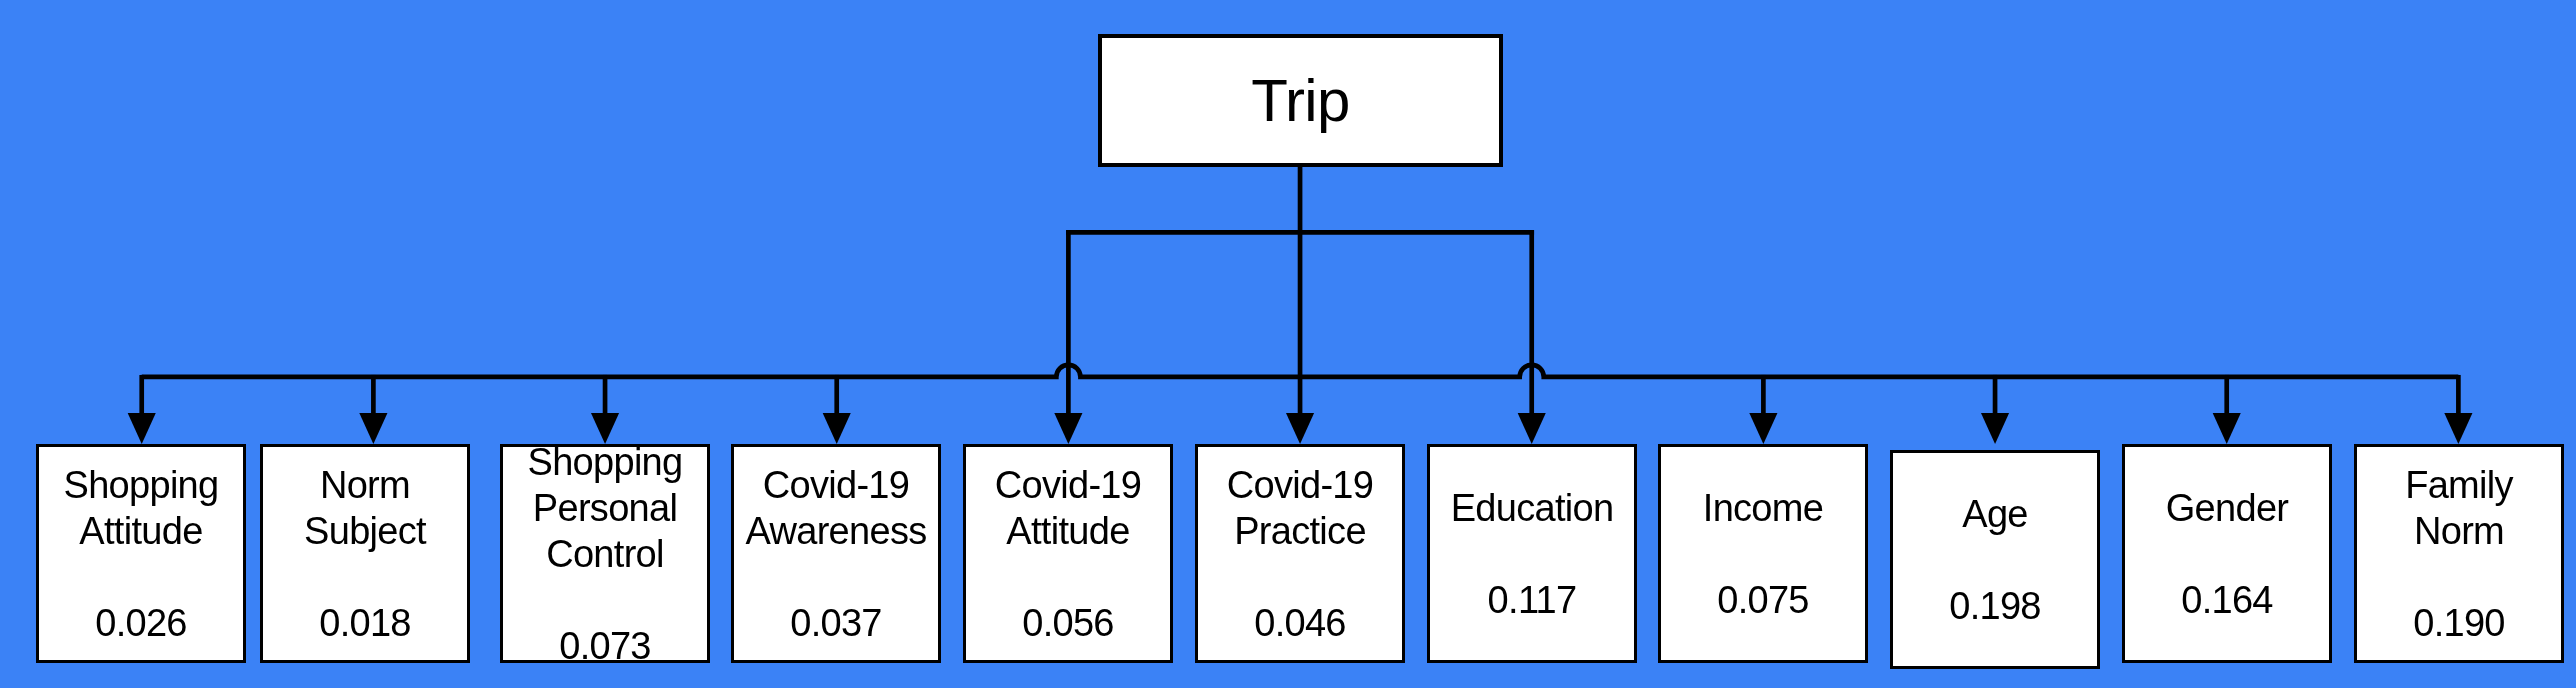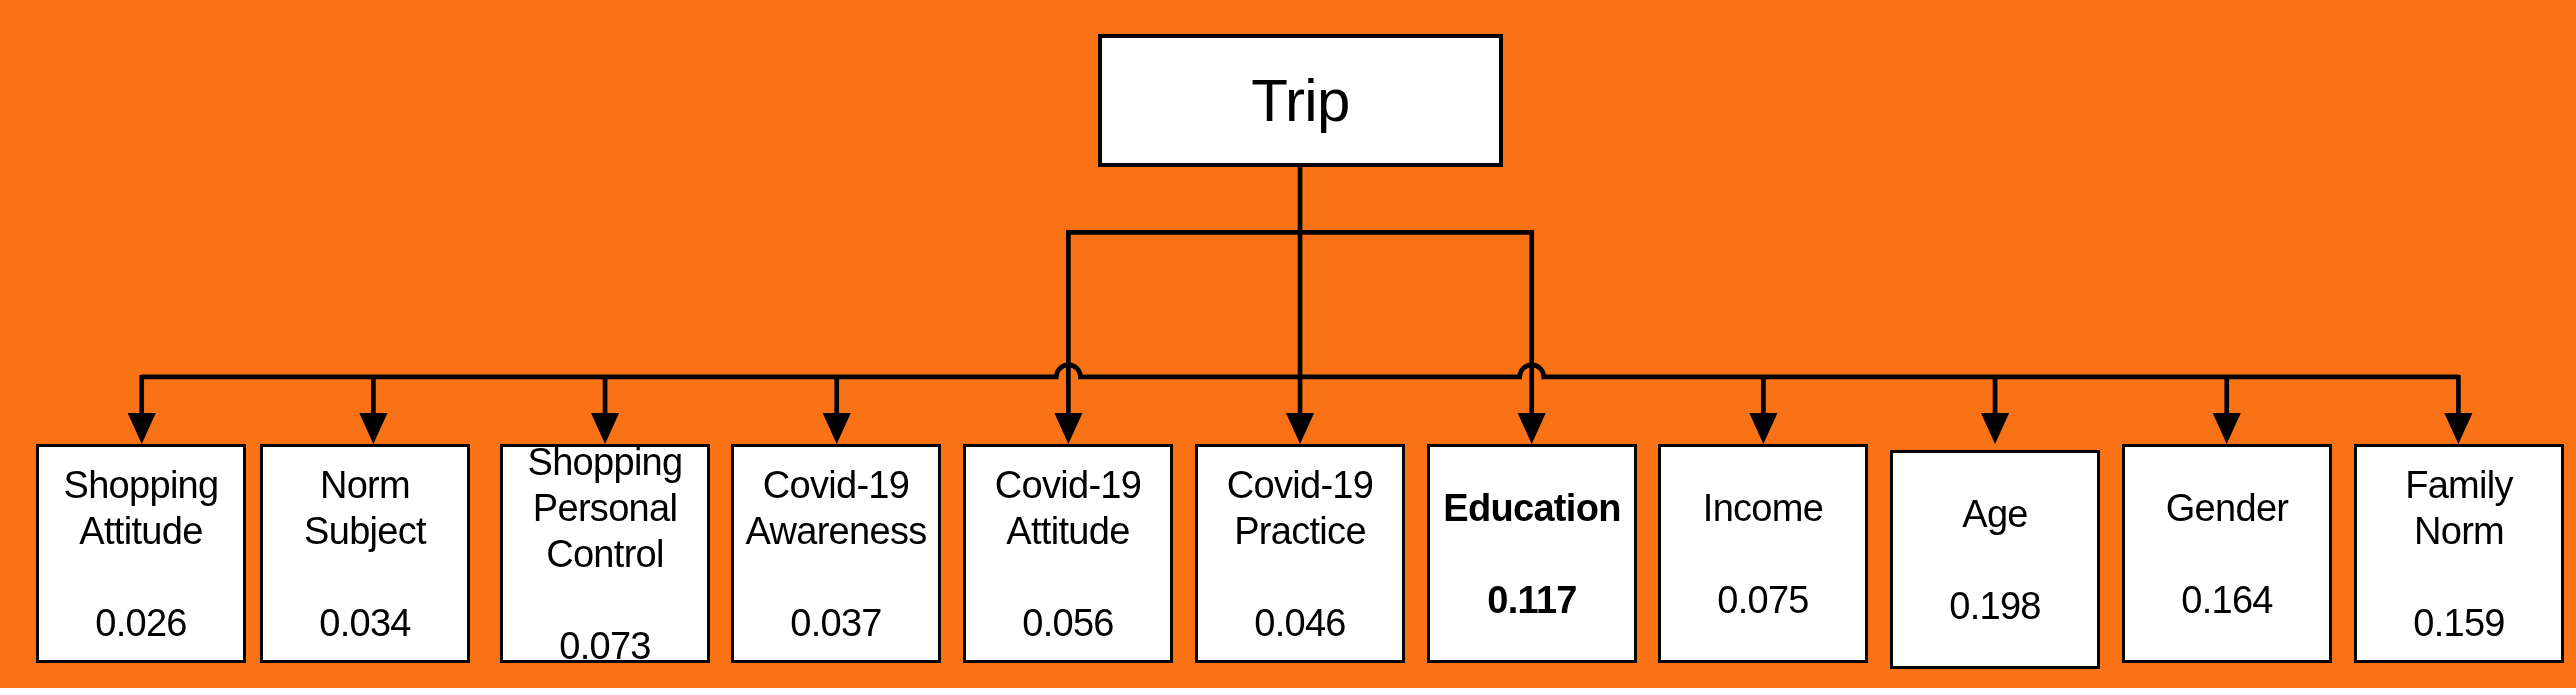--- a/index.html
+++ b/index.html
@@ -5,21 +5,21 @@
   html, body {
     margin: 0;
     padding: 0;
     background: #ffffff;
     font-family: "Liberation Sans", "DejaVu Sans", sans-serif;
   }
   #stage {
     position: relative;
     width: 2576px;
     height: 688px;
-    background: #f97316;
+    background: #3b82f6;
     overflow: hidden;
   }
   #connector-layer {
     position: absolute;
     left: 0;
     top: 0;
     width: 2576px;
     height: 695px;
   }
   .node {
@@ -58,21 +58,21 @@
     margin-top: 46px;
     line-height: 46px;
   }
   
   .c0  { left: 36px;   }
   .c1  { left: 260px;  }
   .c2  { left: 500px;  }
   .c3  { left: 731px; }
   .c4  { left: 963px; }
   .c5  { left: 1195px; }
-  .c6  { left: 1427px; font-weight: bold; }
+  .c6  { left: 1427px; }
   .c7  { left: 1658px; }
   .c8  { left: 1890px; margin-top: 6px; }
   .c9  { left: 2122px; }
   .c10 { left: 2354px; }
   .stroke {
     stroke: #000000;
     stroke-width: 7;
     fill: none;
   }
   .head {
@@ -123,21 +123,21 @@
 
   <div class="node child-node c0">
     <div class="label">Shopping
 Attitude</div>
     <div class="value">0.026</div>
   </div>
 
   <div class="node child-node c1">
     <div class="label">Norm
 Subject</div>
-    <div class="value">0.034</div>
+    <div class="value">0.018</div>
   </div>
 
   <div class="node child-node c2">
     <div class="label">Shopping
 Personal
 Control</div>
     <div class="value">0.073</div>
   </div>
 
   <div class="node child-node c3">
@@ -173,17 +173,17 @@
     <div class="value">0.198</div>
   </div>
 
   <div class="node child-node c9">
     <div class="label">Gender</div>
     <div class="value">0.164</div>
   </div>
 
   <div class="node child-node c10">
     <div class="label">Family Norm</div>
-    <div class="value">0.159</div>
+    <div class="value">0.190</div>
   </div>
 
 </div>
 
 
 </body></html>

